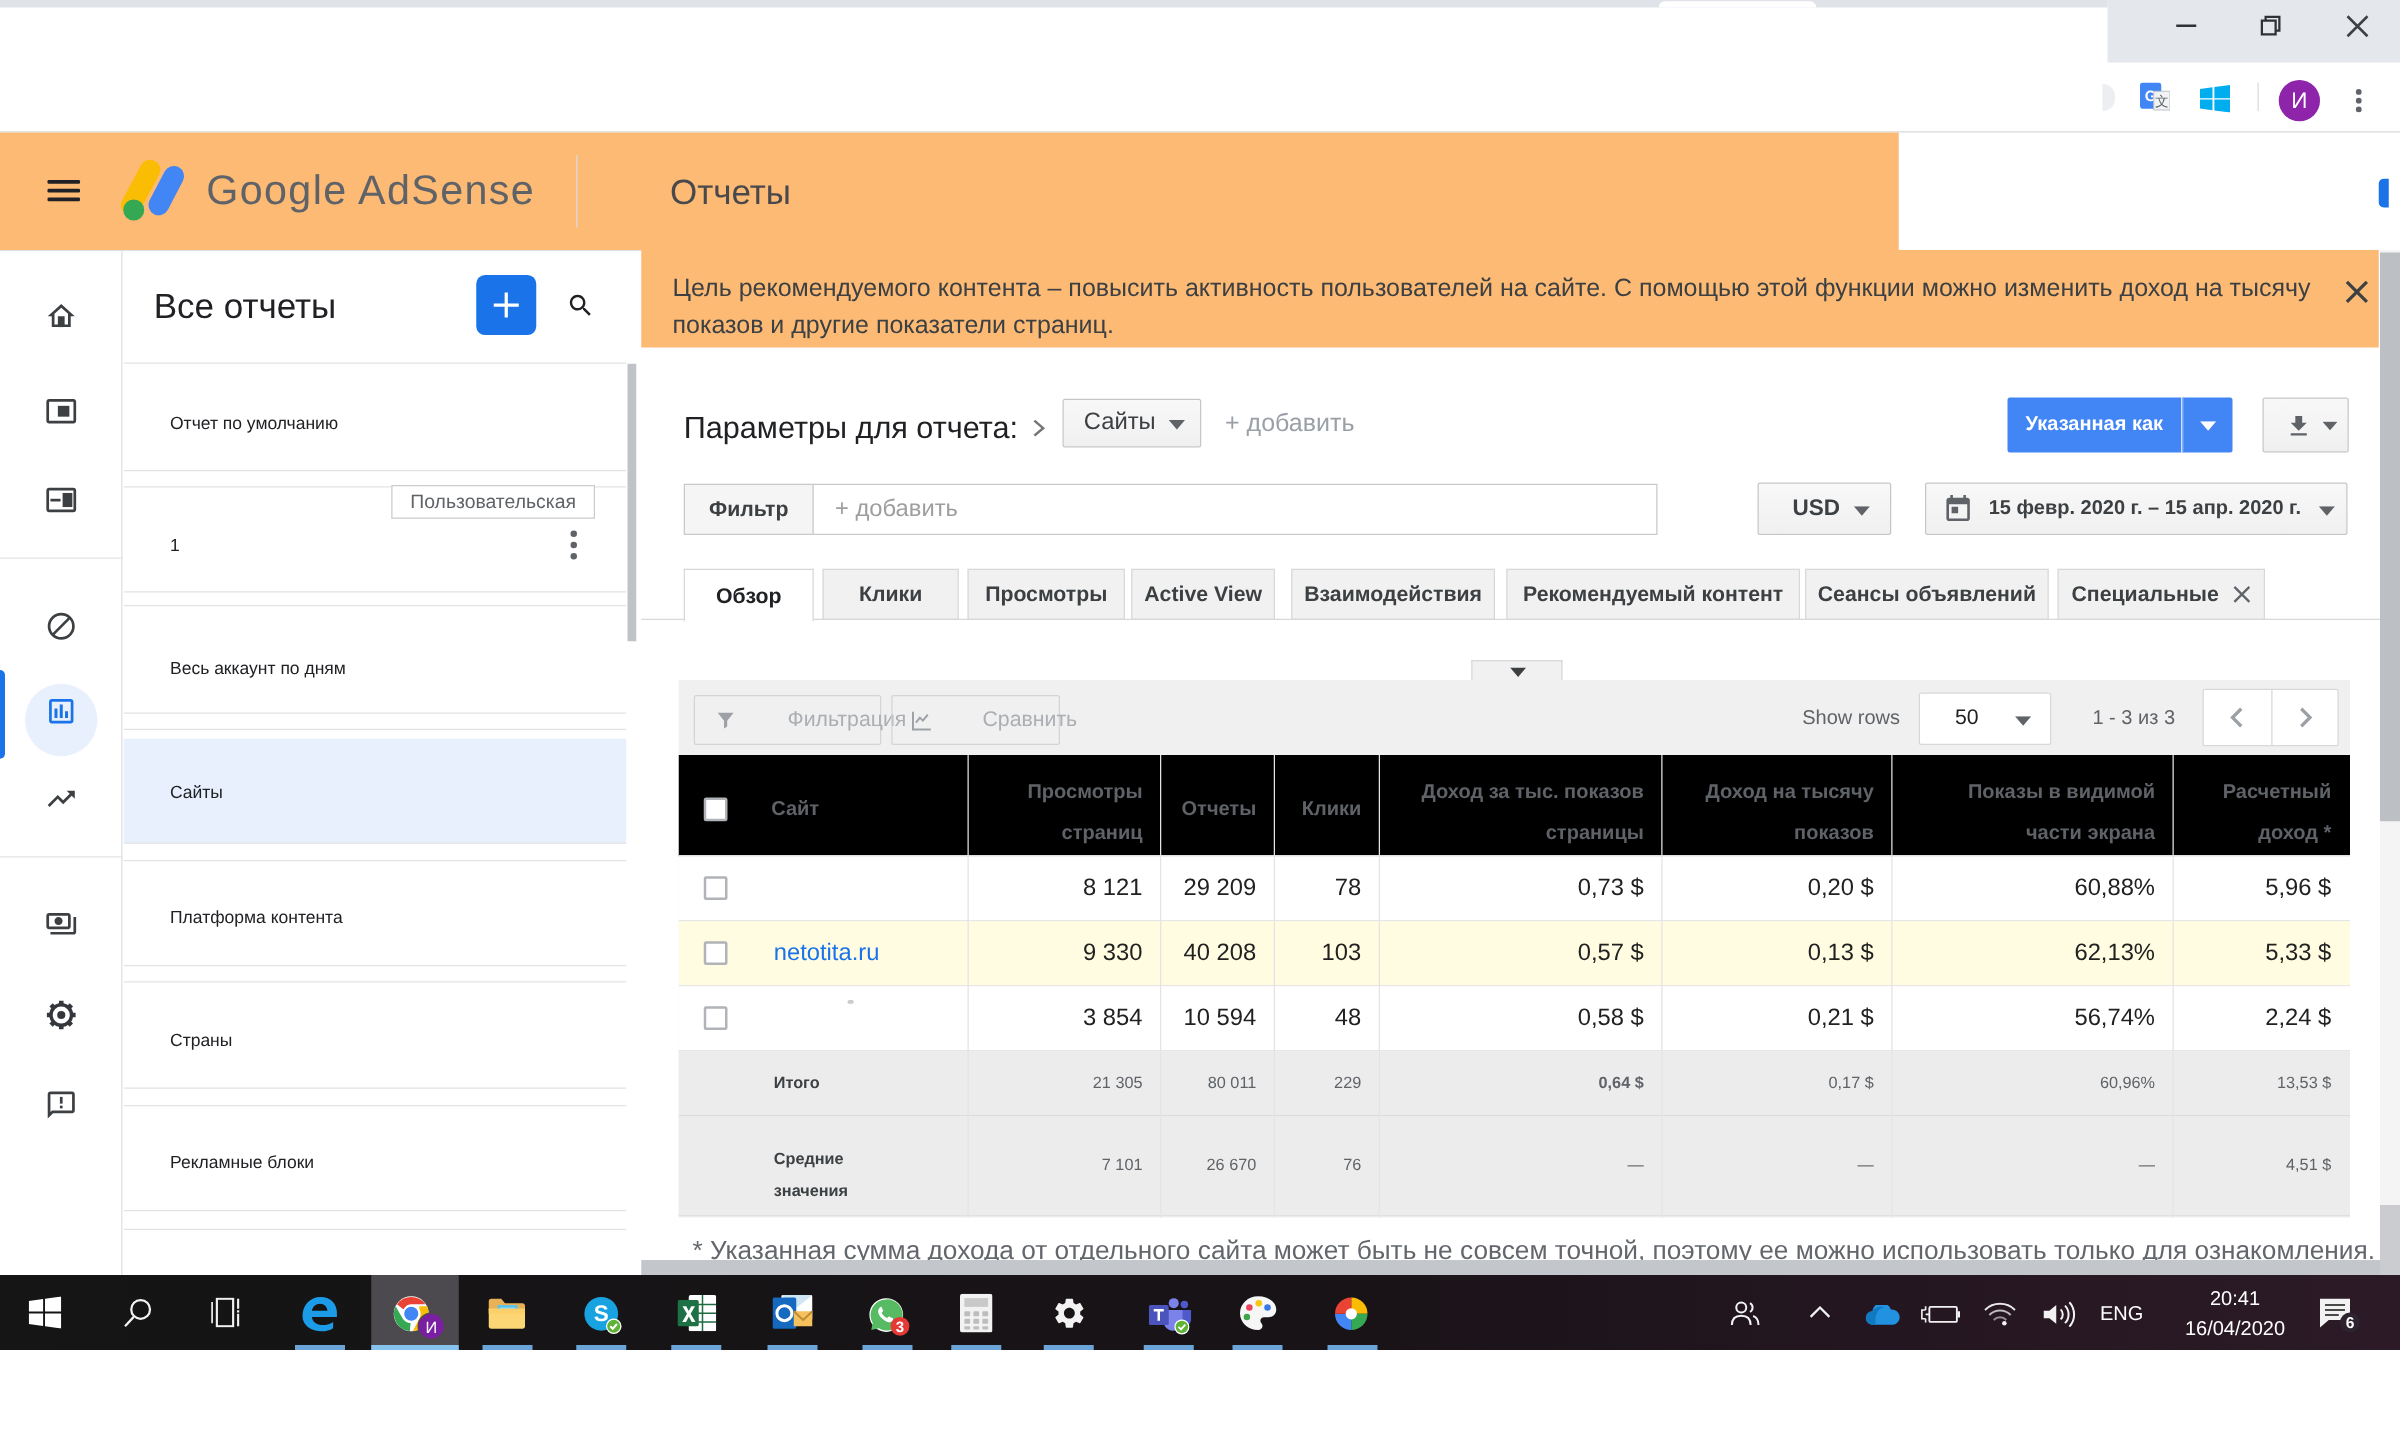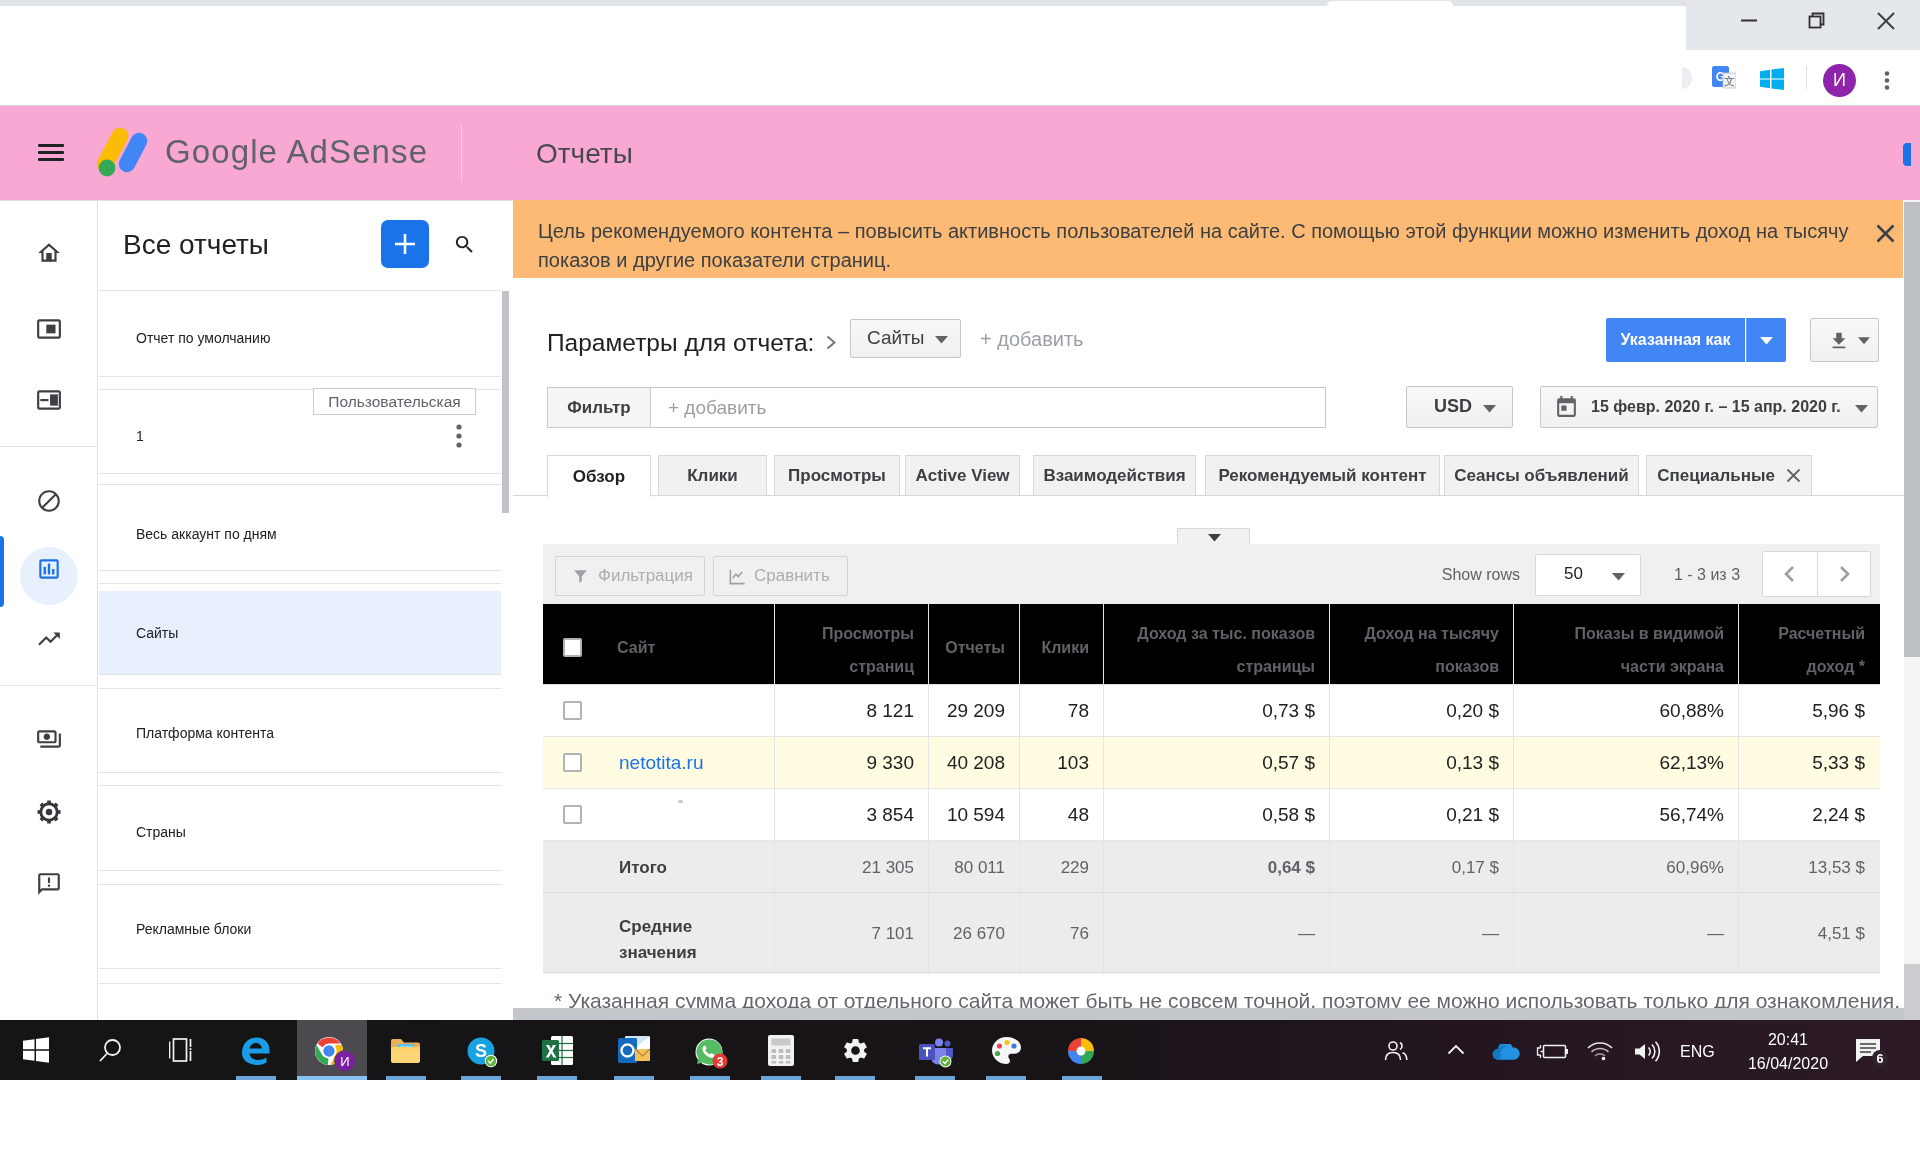--- a/index.html
+++ b/index.html
@@ -9,21 +9,21 @@
 .abs { position:absolute; }
 #stage { position:relative; width:1920px; height:1160px; background:#fff; }
 
 
 #tabstrip { left:0; top:0; width:1686px; height:6px; background:#e0e3e7; }
 #tabbump { left:1327px; top:1px; width:126px; height:5px; background:#fff; border-radius:9px 9px 0 0; }
 #titlebar { left:1686px; top:0; width:234px; height:50px; background:#e4e7eb; }
 #hdrline { left:0; top:105px; width:1920px; height:1px; background:#d6d9dc; }
 
 
-#gheader { left:0; top:106px; width:1920px; height:94px; background:#f9a8d4; }
+#gheader { left:0; top:106px; width:1519px; height:94px; background:#fdba74; }
 .hline { position:absolute; left:38px; width:26px; height:2.6px; background:#202124; border-radius:1px; }
 #glogotext { position:absolute; left:165px; top:27px; font-size:33px; color:#5f6368; letter-spacing:1.1px; }
 #hdrdiv { left:461px; top:18px; width:1px; height:58px; background:#dadce0; }
 #hdrtitle { left:536px; top:32px; font-size:28px; color:#49494d; }
 #bluesliver { left:1903px; top:143px; width:8px; height:23px; background:#1a73e8; border-radius:4px 0 0 4px; }
 #contentline { left:0; top:200px; width:513px; height:1px; background:#e0e0e0; }
 
 
 #rail { left:0; top:201px; width:98px; height:819px; background:#fff; border-right:1px solid #e0e0e0; }
 .railicon { position:absolute; left:36px; width:26px; height:26px; }
@@ -58,27 +58,27 @@
 #fltinput { position:absolute; left:141px; top:186px; width:676px; height:41px; background:#fff; border:1px solid #c9c9c9; font-size:19px; color:#9e9e9e; line-height:39px; padding-left:17px; }
 
 
 .tab { position:absolute; top:254px; height:41px; background:#f1f1f1; border:1px solid #d8d8d8; font-size:17px; font-weight:bold; color:#3c4043; text-align:center; }
 #tabline { position:absolute; left:4px; top:294px; width:1391px; height:1px; background:#d8d8d8; }
 #tab-sel { position:absolute; left:38px; top:254px; height:42px; width:104px; background:#fff; border:1px solid #d8d8d8; border-bottom:none; font-size:17px; font-weight:bold; color:#202124; text-align:center; z-index:3; }
 #expander { position:absolute; left:668px; top:327px; width:73px; height:17px; background:#f1f1f1; border:1px solid #d8d8d8; border-bottom:none; }
 
 
 #tablewrap { position:absolute; left:34px; top:343px; width:1337px; height:430px; background:#f0f0f0; }
-.tbtn { position:absolute; top:12px; height:40px; border:1px solid #d4d4d4; border-radius:2px; color:#abaeb3; font-size:17px; }
+.tbtn { position:absolute; top:12px; height:40px; border:1px solid #d4d4d4; border-radius:2px; color:#abaeb3; font-size:17px;padding-left:32px; }
 #thead { position:absolute; left:0; top:60px; width:1337px; height:81px; background:#000000; border-bottom:1px solid #e0e0e0; }
 .hcell { position:absolute; font-size:16px; font-weight:bold; color:#5f6368; text-align:right; line-height:33px; }
 .vline { position:absolute; top:60px; width:1px; height:370px; background:#e4e4e4; }
 .trow { position:absolute; left:0; width:1337px; height:52px; background:#fff; border-bottom:1px solid #e6e6e6; }
 .cell { position:absolute; font-size:19px; color:#212121; text-align:right; }
-.gcell { position:absolute; font-size:17px; color:#5f6368; text-align:right; }
+.gcell { position:absolute; font-size:13px; color:#5f6368; text-align:right; }
 .cb { position:absolute; left:20px; width:19px; height:19px; border:2px solid #b0b3b7; border-radius:2px; background:#fff; }
 #footnote { position:absolute; left:45px; top:788px; font-size:21px; color:#63676c; }
 #hscroll { position:absolute; left:4px; top:807px; width:1391px; height:12px; background:#c3c6ca; }
 
 
 #vsb-track { left:1904px; top:200px; width:16px; height:820px; background:#f4f4f4; }
 #vsb-thumb { left:1904px; top:202px; width:16px; height:455px; background:#bcc0c4; }
 #vsb-low { left:1904px; top:964px; width:16px; height:56px; background:#caccd0; }
 
 

